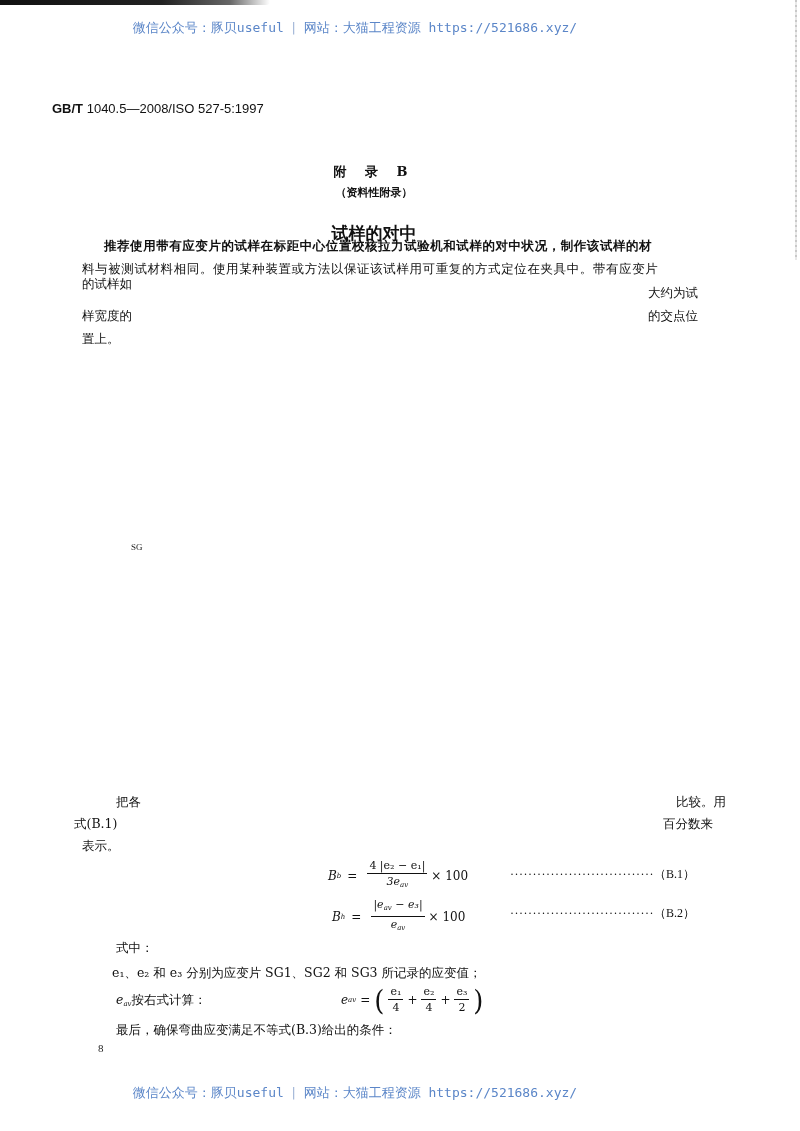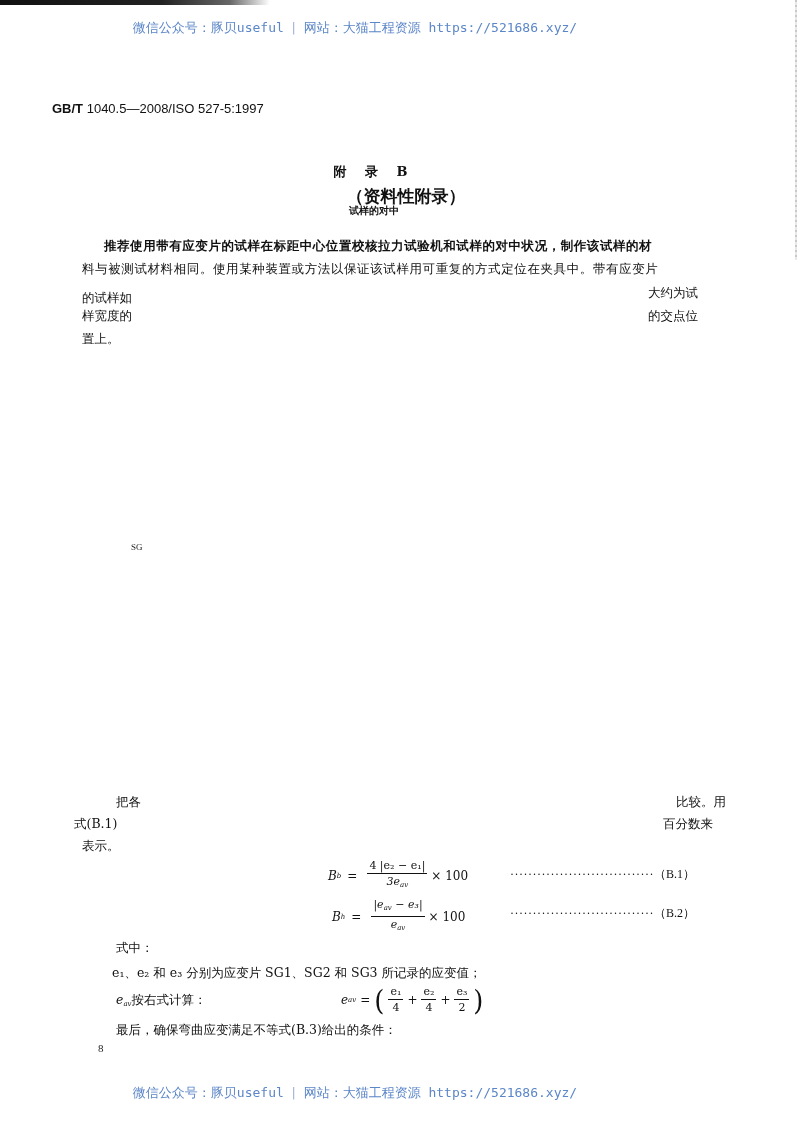--- a/index.html
+++ b/index.html
@@ -30,29 +30,29 @@
 
     .std-code {
       position: absolute; left: 52px; top: 101px;
       font-family: "Liberation Sans", sans-serif; font-size: 13px; font-weight: bold;
       letter-spacing: 0px; color: #111;
     }
     .std-code .rest { font-weight: normal; }
 
     .center { position: absolute; left: 0; width: 748px; text-align: center; font-weight: bold; color: #111; }
     .annex-title { top: 163px; font-size: 13px; letter-spacing: 7px; }
-    .annex-sub { top: 185px; font-size: 17px; margin-left: 32px; }
-    .annex-head { top: 204px; font-size: 10px; }
+    .annex-sub { top: 185px; font-size: 11px; }
+    .annex-head { top: 222px; font-size: 17px; }
 
     .line {
       position: absolute; font-size: 12.5px; line-height: 16px; white-space: nowrap; color: #111;
     }
     .para-1a { left: 104px; top: 238px; letter-spacing: 0.55px; font-weight: bold; }
     .para-1b { left: 82px; top: 261px; letter-spacing: 0.6px; }
-    .para-1c { left: 82px; top: 290px; text-align: center; }
+    .para-1c { left: 82px; top: 276px; text-align: center; }
     .para-1d { left: 82px; top: 308px; }
     .para-1e { left: 82px; top: 331px; }
     .para-1c-r { left: 648px; top: 285px; }
     .para-1d-r { left: 648px; top: 308px; }
 
     .sg-label {
       position: absolute; left: 131px; top: 542px;
       font-family: "Liberation Serif", serif; font-size: 9px; color: #222;
     }
 

